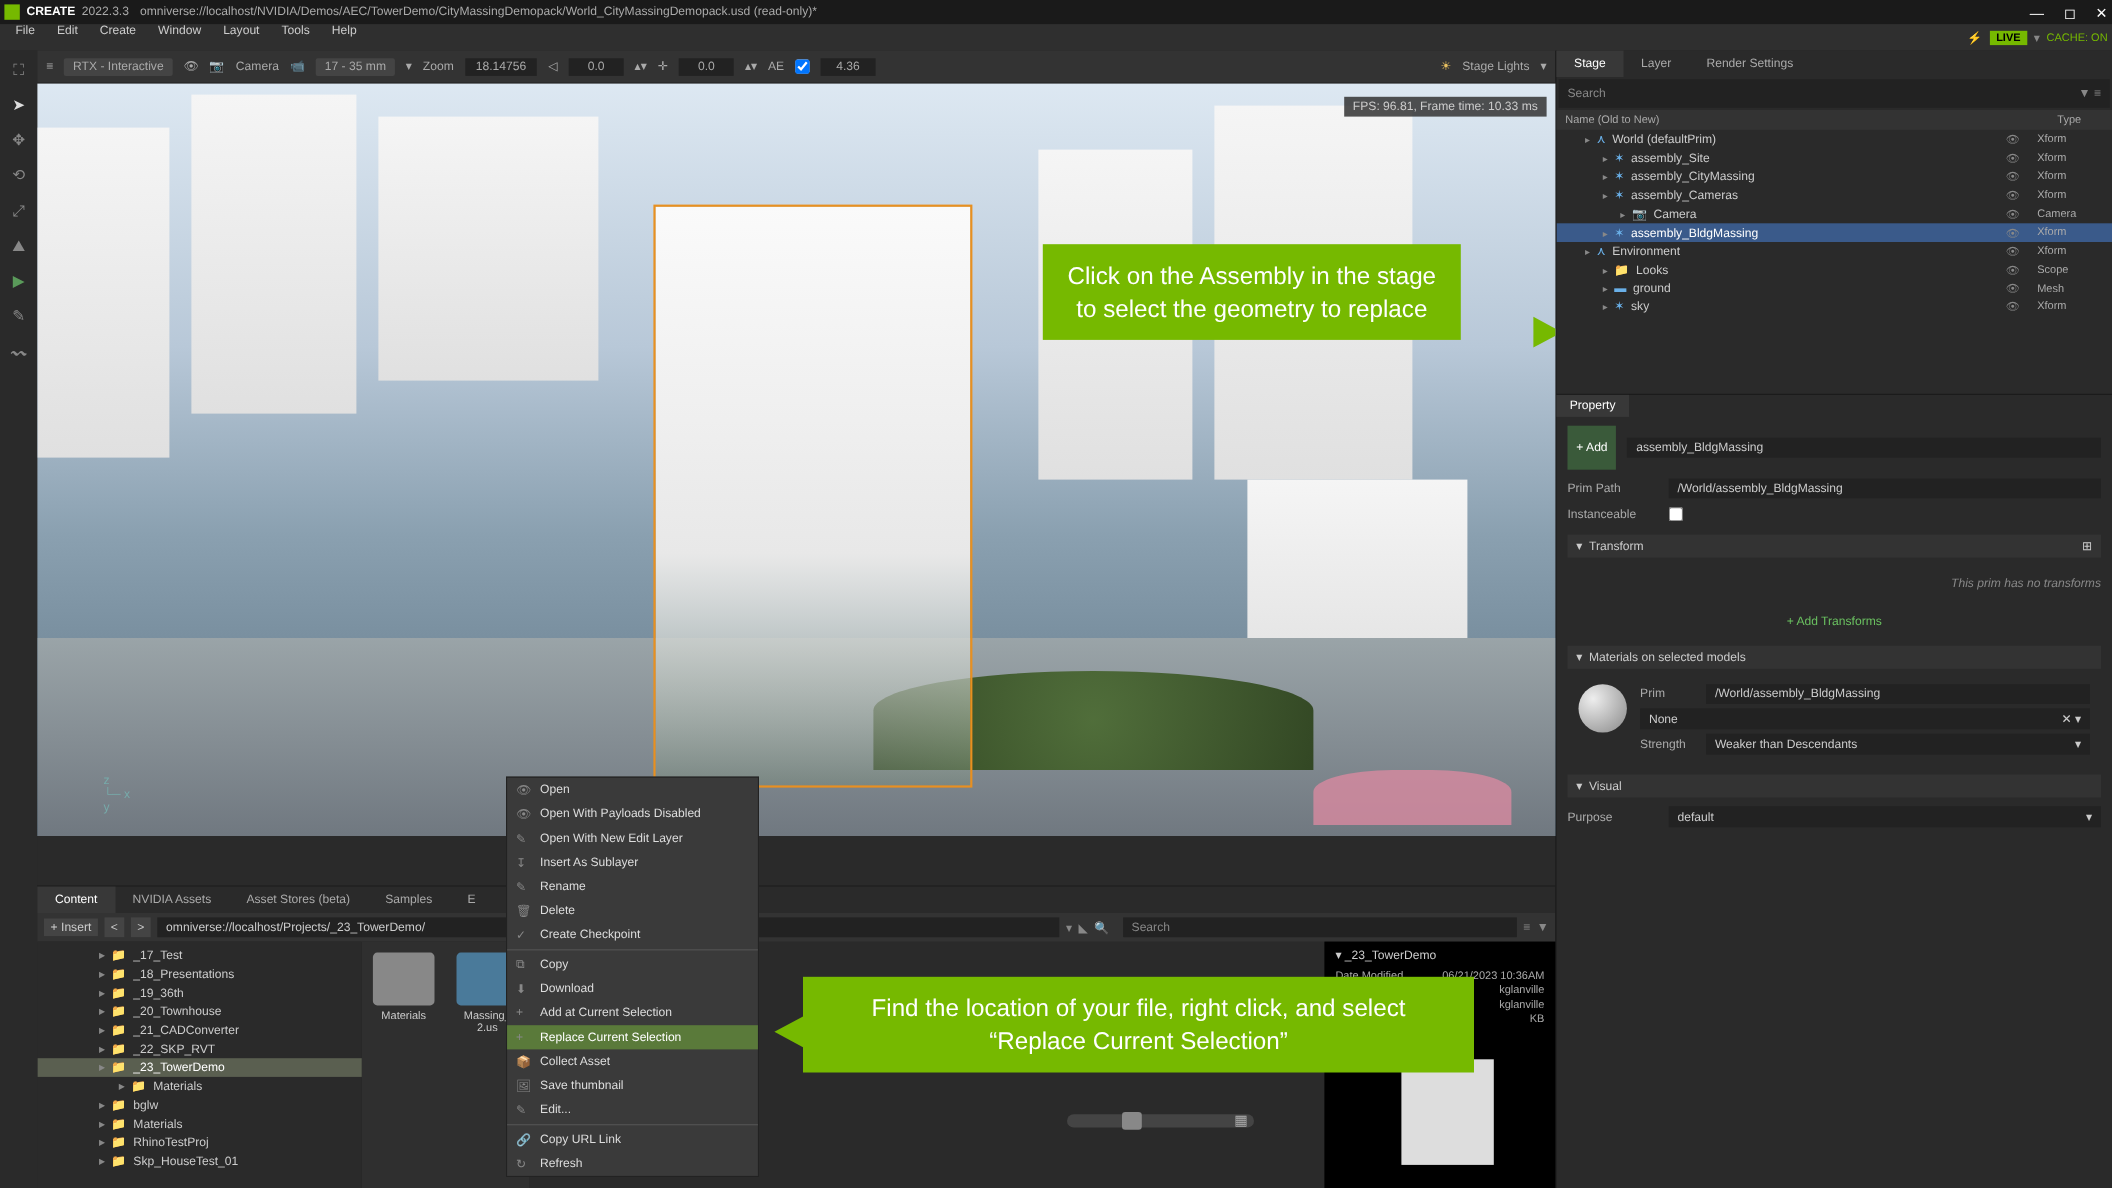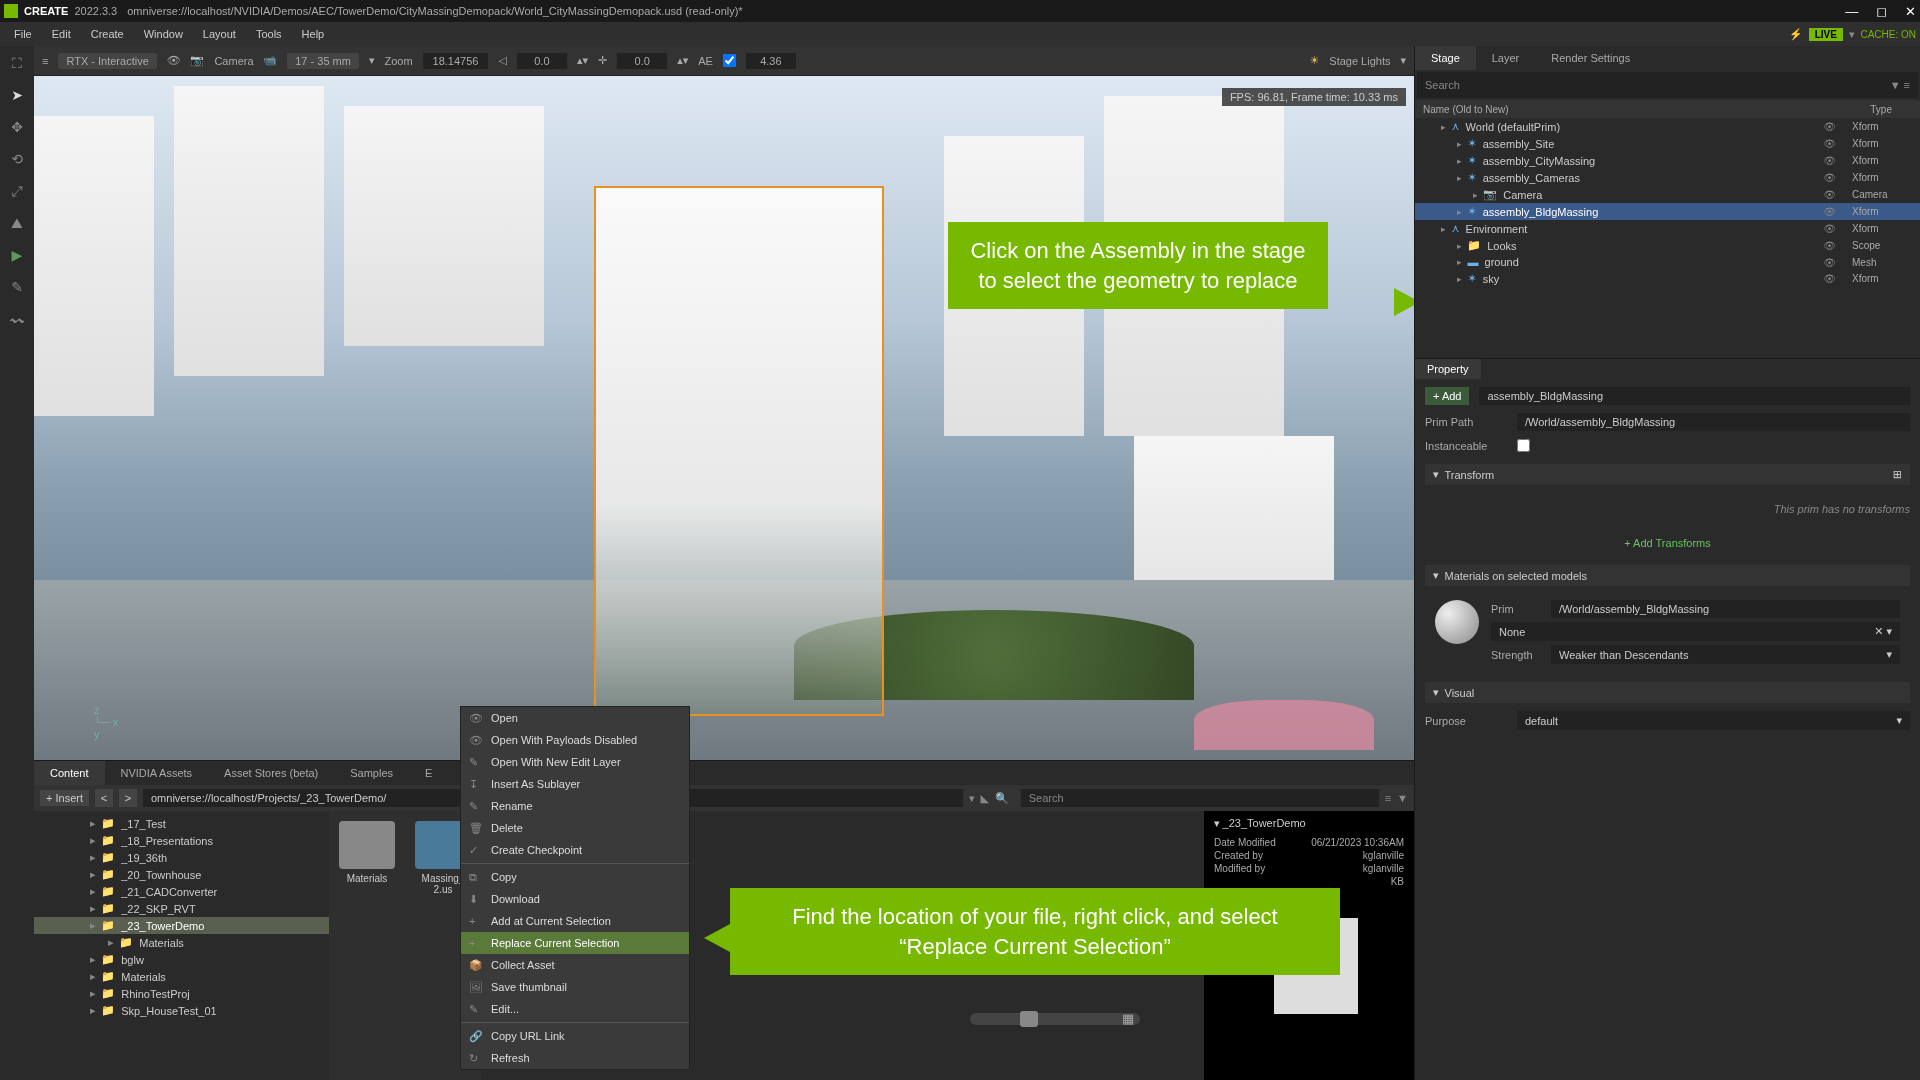--- a/index.html
+++ b/index.html
@@ -1,20 +1,20 @@
 <!DOCTYPE html>
 <html><head>
 <meta charset="utf-8">
 <style>
 * { margin:0; padding:0; box-sizing:border-box; font-family:"Segoe UI",Arial,sans-serif; }
 body { background:#2a2a2a; color:#ccc; font-size:11px; width:1920px; height:1080px; overflow:hidden; position:relative; }
 .titlebar { height:22px; background:#1a1a1a; display:flex; align-items:center; padding:0 4px; font-size:11px; color:#aaa; }
 .titlebar .logo { width:14px; height:14px; background:#76b900; margin-right:6px; }
 .titlebar .win-controls { margin-left:auto; display:flex; gap:18px; font-size:13px; color:#fff; }
-.menubar { height:24px; background:#2f2f2f; display:flex; align-items:center; padding:0 4px; font-size:11px; gap:0; }
+.menubar { height:24px; background:#2f2f2f; display:flex; padding:0 4px; font-size:11px; gap:0; }
 .menubar .mitem { padding:0 10px; cursor:pointer; }
 .menubar .right { margin-left:auto; display:flex; align-items:center; gap:6px; }
 .live-badge { background:#76b900; color:#000; font-size:10px; padding:1px 6px; font-weight:bold; }
 .cache-badge { color:#76b900; font-size:10px; }
 .main { display:flex; height:calc(100% - 46px); }
 .left-tools { width:34px; background:#2a2a2a; display:flex; flex-direction:column; align-items:center; padding-top:6px; gap:10px; }
 .tool-icon { width:22px; height:22px; display:flex; align-items:center; justify-content:center; color:#888; font-size:14px; }
 .center-col { flex:1; display:flex; flex-direction:column; }
 .vp-toolbar { height:30px; background:#333; display:flex; align-items:center; padding:0 8px; gap:10px; font-size:11px; color:#aaa; border-bottom:1px solid #222; }
 .vp-toolbar .pill { background:#444; padding:2px 8px; border-radius:2px; }
@@ -24,21 +24,21 @@
 .building { position:absolute; background:linear-gradient(180deg,#f5f5f5,#e0e0e0); }
 .hero { position:absolute; left:560px; top:110px; width:290px; height:530px; background:linear-gradient(180deg,#fafafa,#e8e8e8 60%,rgba(120,140,120,0.4)); border:2px solid #e89020; }
 .ground { position:absolute; left:0; bottom:0; width:100%; height:180px; background:linear-gradient(180deg,#9aa4a8,#707880); }
 .trees { position:absolute; left:760px; bottom:60px; width:400px; height:90px; background:radial-gradient(circle,#4a6a30,#2a4018); border-radius:50% 50% 0 0/40% 40% 0 0; opacity:0.9; }
 .pink { position:absolute; right:40px; bottom:10px; width:180px; height:50px; background:#d88aa0; border-radius:40% 40% 0 0; opacity:0.8; }
 .fps { position:absolute; right:8px; top:12px; background:rgba(50,50,50,0.85); color:#ccc; padding:3px 8px; font-size:11px; }
 .callout { position:absolute; background:#76b900; color:#fff; font-size:22px; padding:14px 22px; text-align:center; line-height:1.35; }
 .arrow-r { position:absolute; width:0; height:0; border-top:14px solid transparent; border-bottom:14px solid transparent; border-left:26px solid #76b900; }
 .arrow-l { position:absolute; width:0; height:0; border-top:14px solid transparent; border-bottom:14px solid transparent; border-right:26px solid #76b900; }
 .axis { position:absolute; left:60px; bottom:20px; font-size:11px; color:#7aa; }
-.bottom-panel { flex:1; display:flex; flex-direction:column; background:#2a2a2a; border-top:1px solid #1a1a1a; min-height:0; }
+.bottom-panel { flex:1; display:flex; flex-direction:column; background:#2a2a2a; border-top:1px solid #1a1a1a; min-height:0;margin-top:45px; }
 .btabs { height:24px; display:flex; align-items:center; background:#2a2a2a; font-size:11px; }
 .btab { padding:0 16px; height:100%; display:flex; align-items:center; color:#aaa; }
 .btab.active { background:#383838; color:#fff; }
 .pathbar { height:26px; background:#333; display:flex; align-items:center; padding:0 6px; gap:6px; font-size:11px; }
 .import-btn { background:#444; padding:2px 6px; }
 .nav-btn { background:#444; width:18px; height:18px; display:flex; align-items:center; justify-content:center; }
 .pathfield { flex:0 0 820px; background:#222; padding:3px 8px; color:#ccc; }
 .searchfield { background:#222; padding:3px 8px; color:#888; flex:1; margin-left:6px; }
 .browser-body { flex:1; display:flex; min-height:0; }
 .tree-pane { width:295px; background:#2a2a2a; overflow-y:auto; padding:4px 0; font-size:11px; }
@@ -68,21 +68,21 @@
 .stage-tree { flex:0 0 240px; overflow-y:auto; font-size:11px; }
 .srow { display:flex; align-items:center; padding:2px 8px; gap:6px; color:#ccc; }
 .srow .ind { display:inline-block; }
 .srow.sel { background:#3a5a8a; color:#fff; }
 .srow .vis { margin-left:auto; margin-right:10px; color:#888; font-size:10px; }
 .srow .typ { width:60px; color:#aaa; font-size:10px; }
 .sicon { color:#6ab0e8; font-size:11px; }
 .prop-panel { border-top:1px solid #1a1a1a; display:flex; flex-direction:column; font-size:11px; }
 .prop-tab { background:#383838; padding:4px 12px; width:fit-content; color:#fff; }
 .prop-body { padding:8px 10px; display:flex; flex-direction:column; gap:8px; }
-.add-btn { background:#3a5a3a; color:#fff; padding:3px 8px; width:fit-content; }
+.add-btn { background:#3a5a3a; color:#fff; padding:14px 8px; width:fit-content; }
 .prow { display:flex; align-items:center; gap:10px; }
 .prow .lbl { width:82px; color:#aaa; }
 .prow .val { flex:1; background:#222; padding:3px 8px; color:#ccc; }
 .sect-hdr { background:#333; padding:4px 8px; color:#ccc; margin-top:4px; display:flex; align-items:center; gap:6px; }
 .subtext { text-align:right; color:#888; padding:10px 0; font-style:italic; }
 .addt-btn { text-align:center; color:#6ac060; padding:4px; }
 .mat-row { display:flex; align-items:flex-start; gap:12px; padding:6px 10px; }
 .mat-ball { width:44px; height:44px; border-radius:50%; background:radial-gradient(circle at 30% 30%,#eee,#888); }
 .mat-fields { flex:1; display:flex; flex-direction:column; gap:4px; }
 .dropdown { background:#222; padding:3px 8px; color:#ccc; display:flex; justify-content:space-between; align-items:center; }

